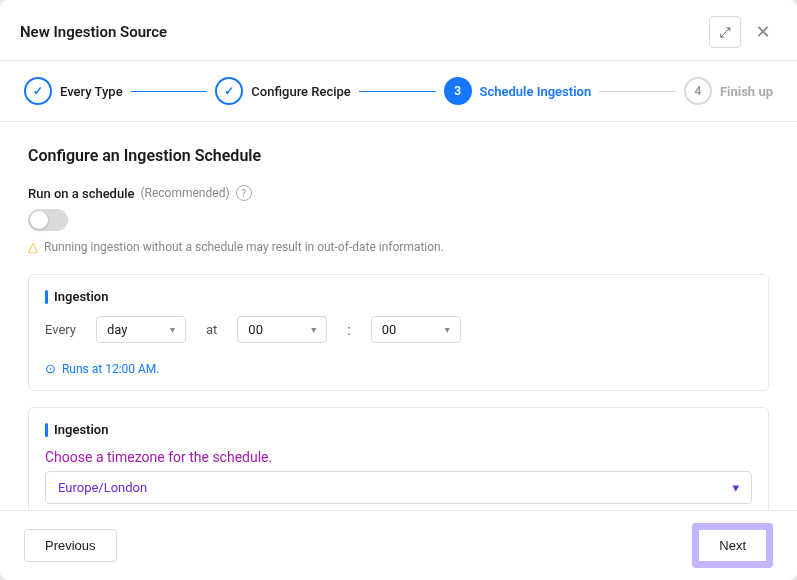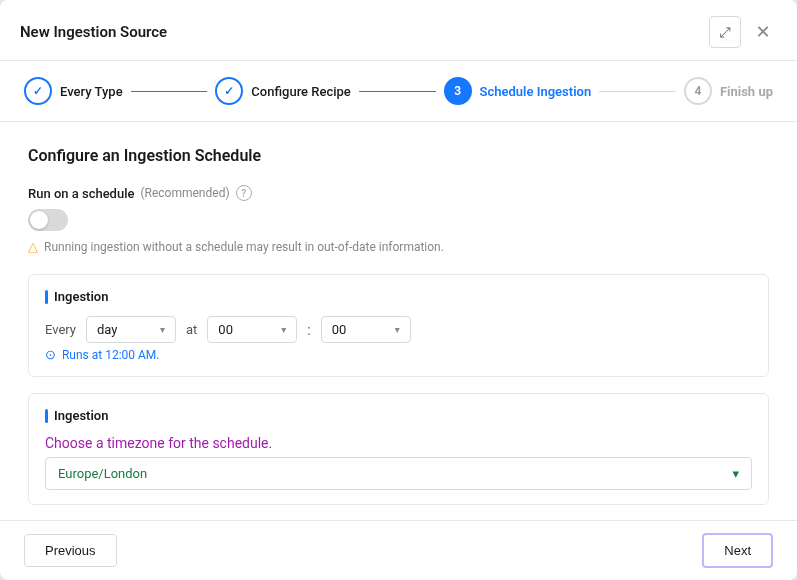--- a/index.html
+++ b/index.html
@@ -214,22 +214,22 @@
     .section-group-title::before {
       content: '';
       width: 3px;
       height: 14px;
       background: #1677ff;
       border-radius: 2px;
     }
     .schedule-row {
       display: flex;
       align-items: center;
-      gap: 10px;
-      margin-bottom: 4px;
+      gap: 20px;
+      margin-bottom: 18px;
     }
     .schedule-row label {
       font-size: 13px;
       color: #555;
       white-space: nowrap;
     }
     .select-field {
       border: 1px solid #d9d9d9;
       border-radius: 4px;
       padding: 5px 10px;
@@ -260,21 +260,21 @@
       font-size: 14px;
       color: #a21caf;
       margin-bottom: 6px;
     }
     .timezone-select {
       width: 100%;
       border: 1px solid #d9d9d9;
       border-radius: 4px;
       padding: 8px 12px;
       font-size: 13px;
-      color: #15803d;
+      color: #6d28d9;
       display: flex;
       align-items: center;
       justify-content: space-between;
       cursor: pointer;
       background: #fff;
     }
 
     
     .modal-footer {
       display: flex;
@@ -288,21 +288,21 @@
       border-radius: 4px;
       font-size: 13px;
       font-weight: 500;
       cursor: pointer;
       border: 1px solid #d9d9d9;
       background: #fff;
       color: #1a1a1a;
     }
     .btn-primary {
       background: #fff;
-      border: 2px solid #c4b5fd;
+      border: 7px solid #c4b5fd;
       color: #1a1a1a;
     }
   </style>
 </head>
 <body>
 
 <div class="modal">
 
   <div class="modal-header">
     <span class="modal-title">New Ingestion Source</span>

